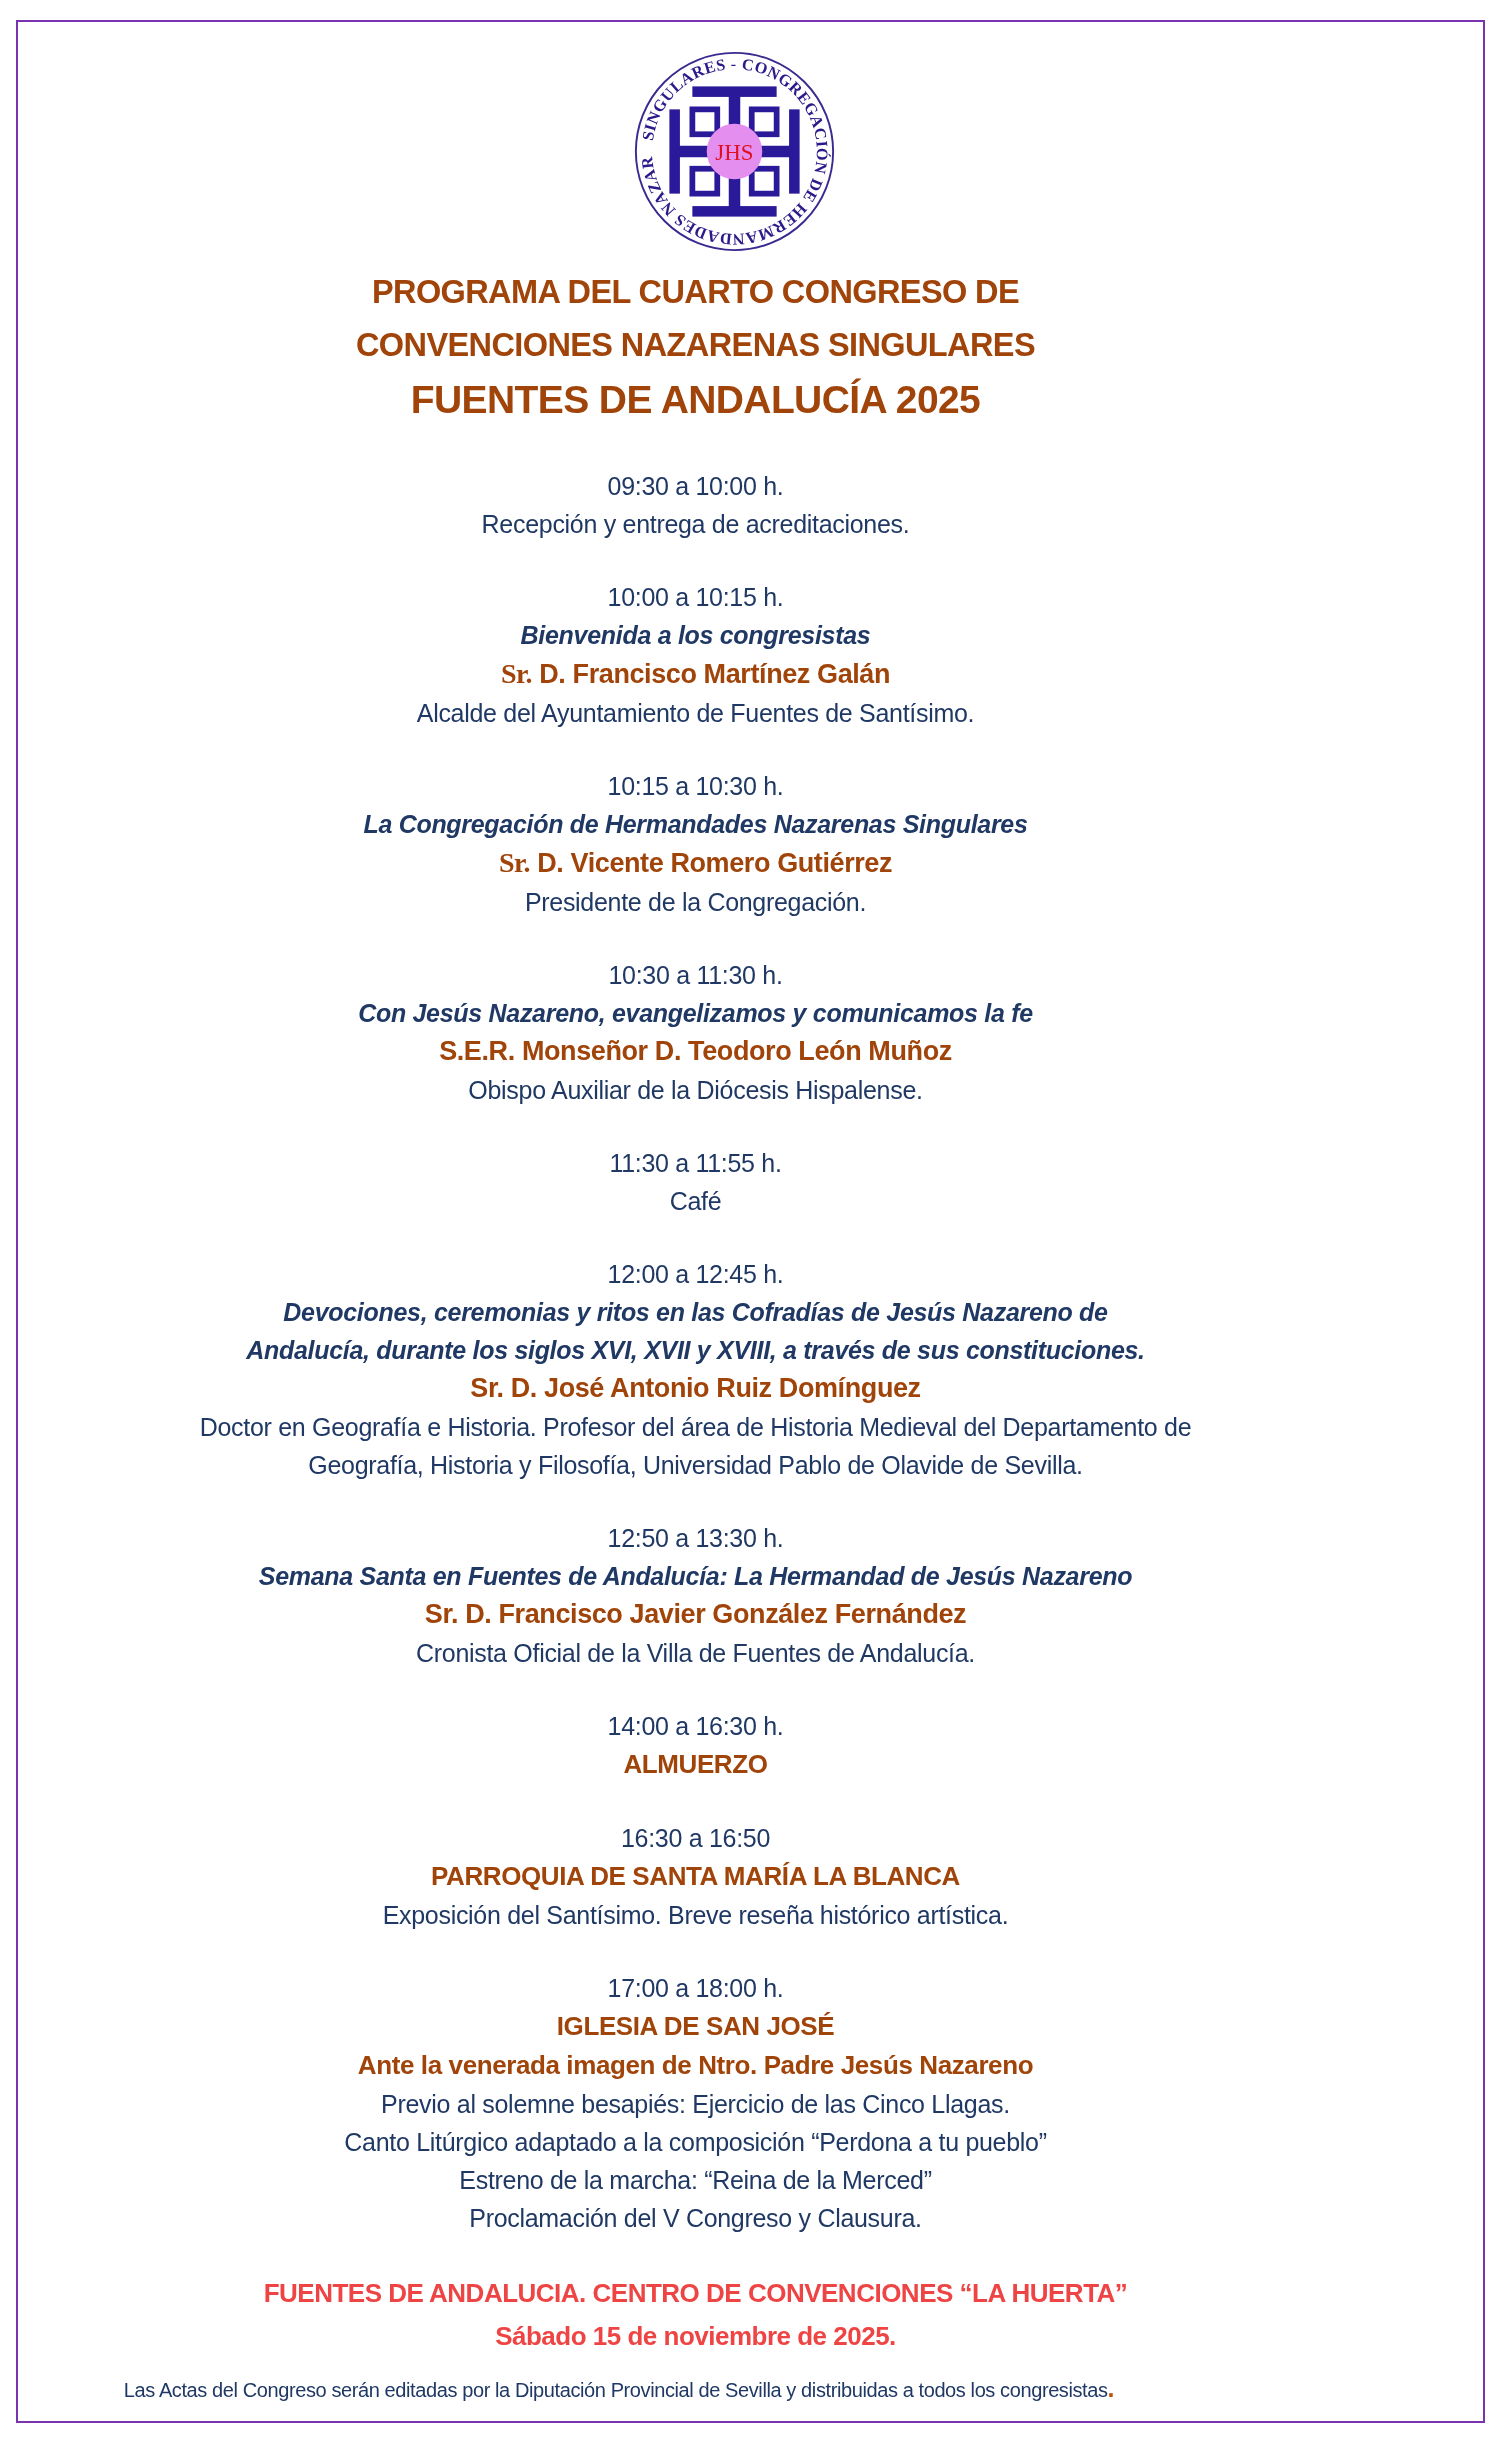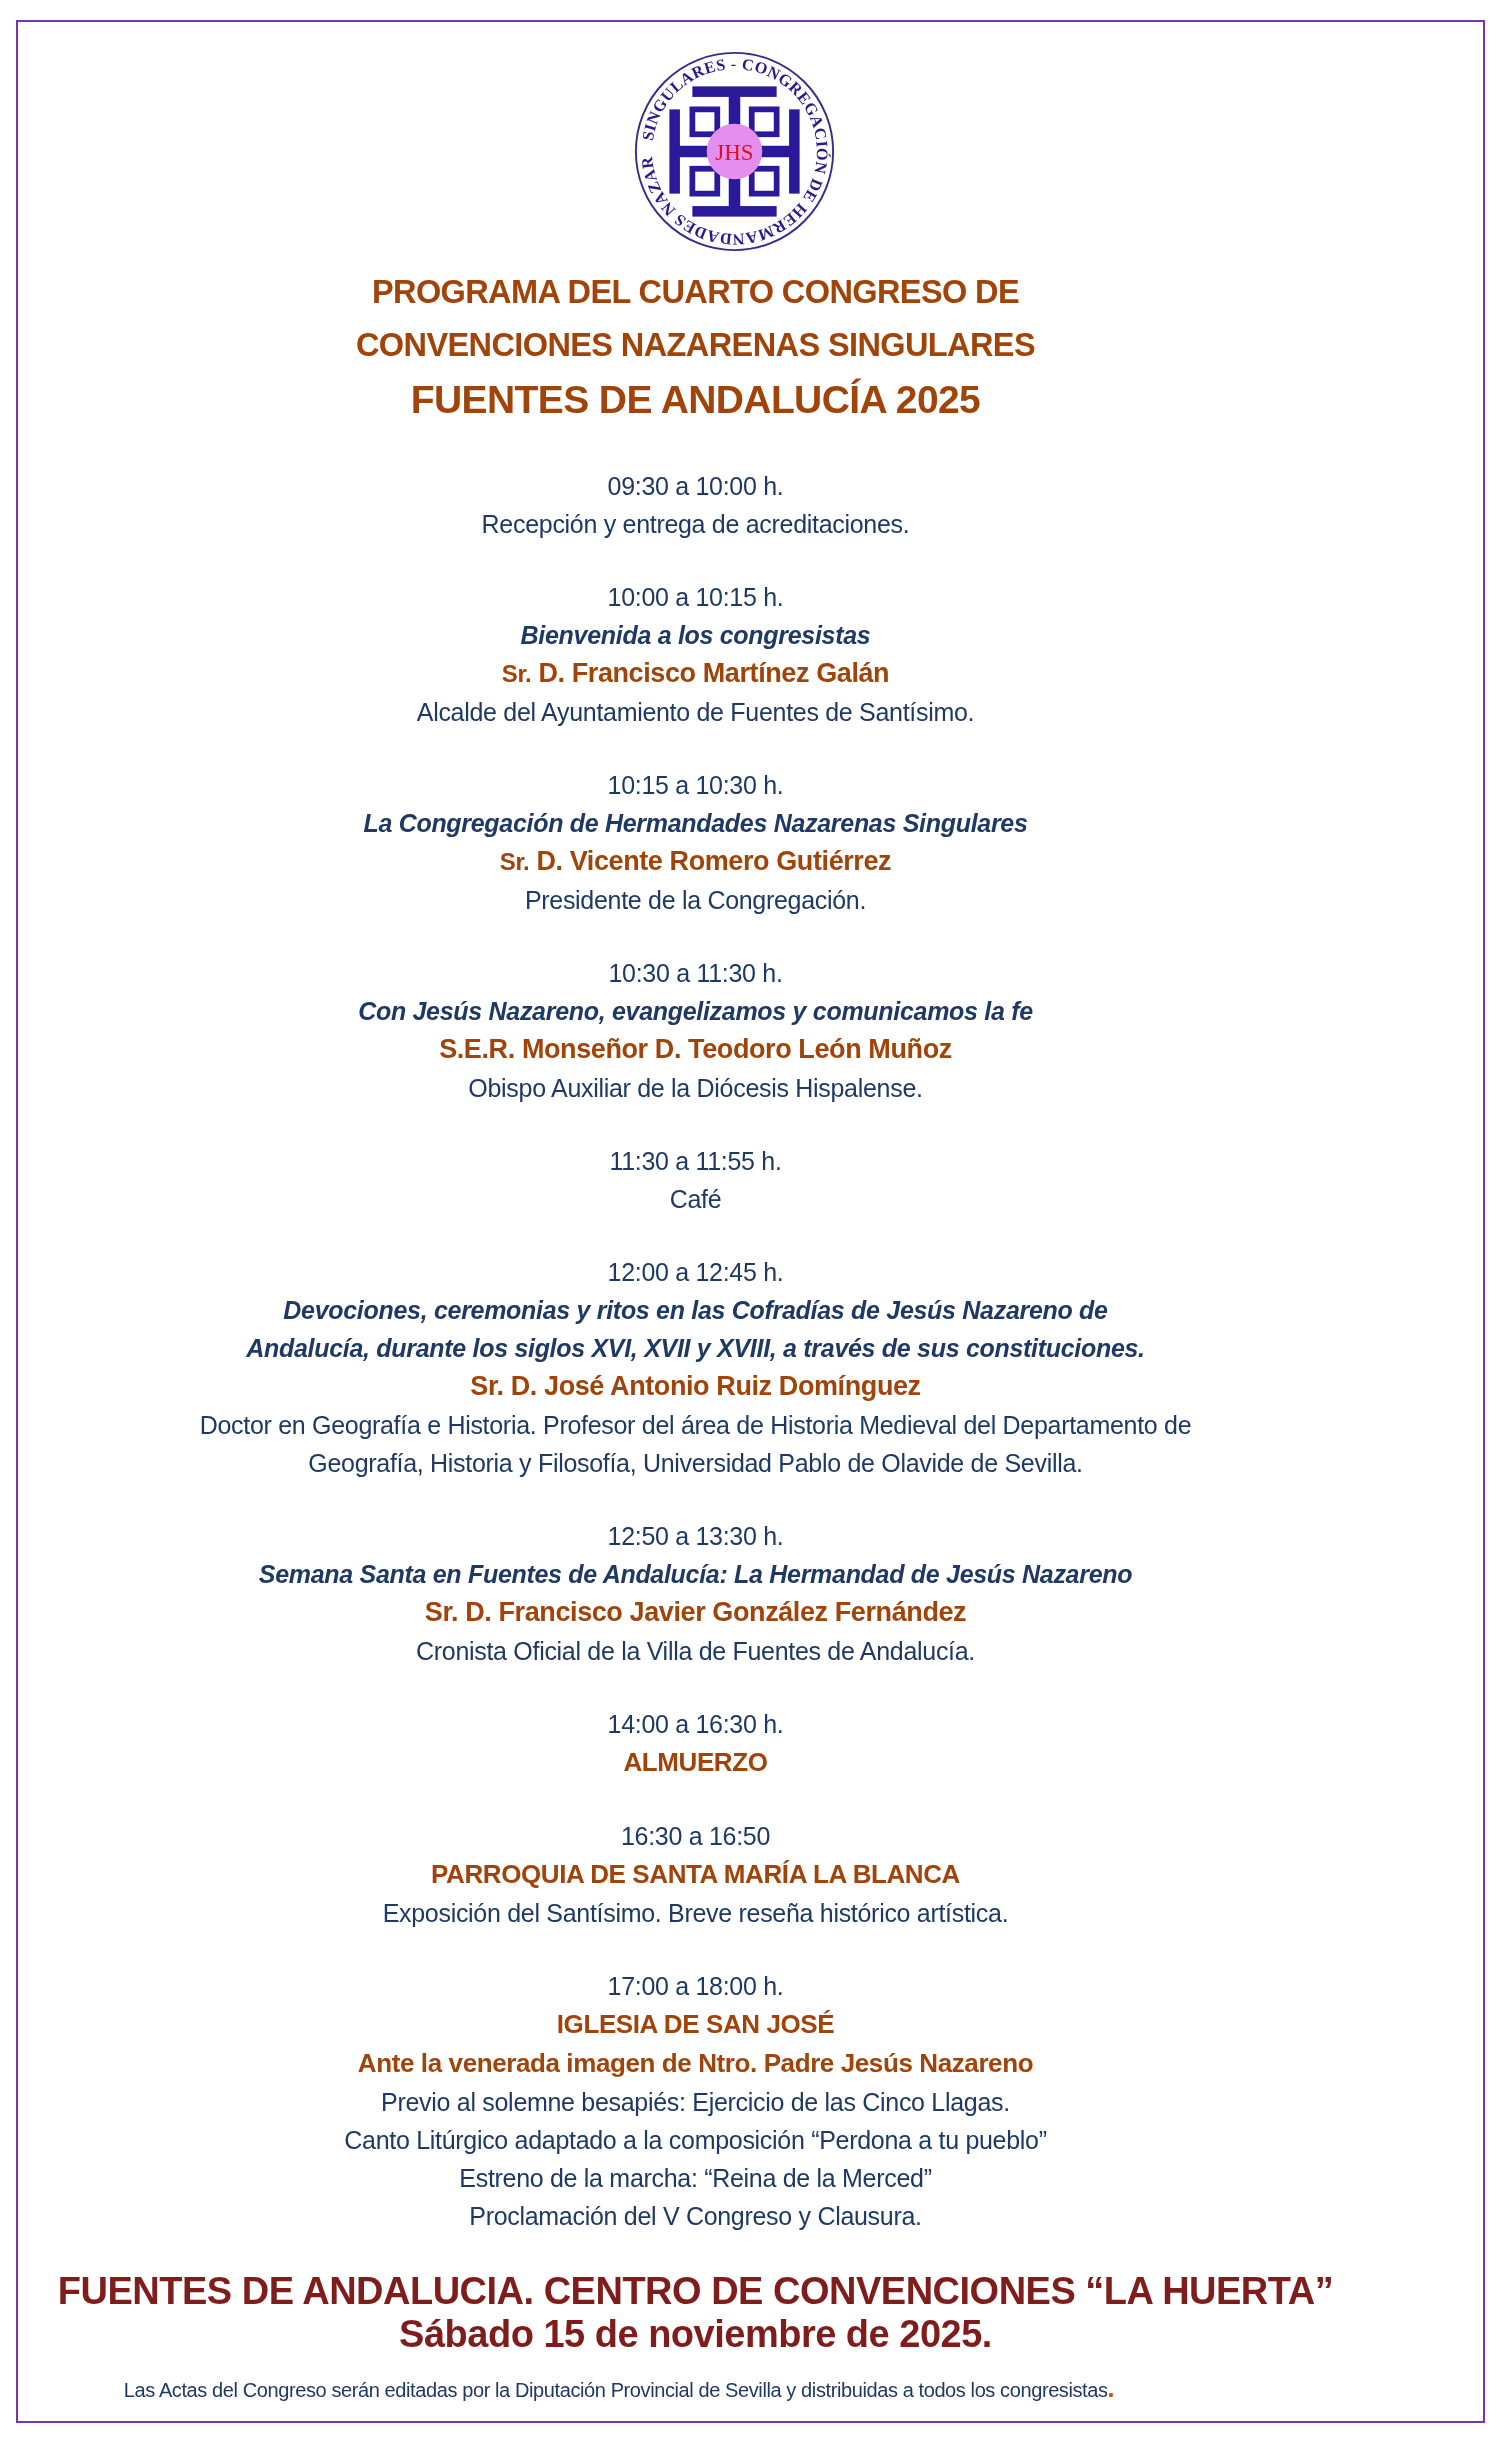--- a/index.html
+++ b/index.html
@@ -9,24 +9,24 @@
            border: 2.9px solid #7a33b0; box-sizing: border-box; }
   .logo { position: absolute; left: 633px; top: 50px; width: 203px; height: 203px; }
   .content { position: absolute; left: 0; top: 266px; width: 1391px; text-align: center; }
   .title { color: #a0440a; font-weight: bold; font-size: 32.5px; line-height: 53px; letter-spacing: -0.6px; }
   .title.big { font-size: 39px; line-height: 55px; }
   .agenda { margin-top: 40px; }
   .block { margin-bottom: 35px; }
   .line { font-size: 25px; line-height: 38px; color: #1f3864; letter-spacing: -0.3px; white-space: nowrap; }
   .b { font-weight: bold; font-style: italic; }
   .name { font-size: 27px; font-weight: bold; color: #a0440a; line-height: 39px; letter-spacing: -0.4px; }
-  .name .pre { font-size: 24px; }
+  .name .pre { font-size: 28px; font-family: Liberation Serif, serif; }
   .venue { font-size: 26px; font-weight: bold; color: #a0440a; line-height: 39px; letter-spacing: -0.4px; }
   .footer { margin-top: 32.5px; }
-  .footer .line2 { font-size: 38px; font-weight: bold; color: #7f1d1d; line-height: 43px; letter-spacing: -0.5px; }
+  .footer .line2 { font-size: 26px; font-weight: bold; color: #ef4444; line-height: 43px; letter-spacing: -0.5px; }
   .note { position: absolute; left: 0; width: 1238px; top: 2374px; text-align: center;
           font-size: 20px; color: #1f3864; letter-spacing: -0.4px; }
   .note .dot { color: #c0500f; font-weight: bold; font-size: 25px; }
 </style>
 </head>
 <body>
 
 <div class="frame"></div>
 
 <div class="logo">

